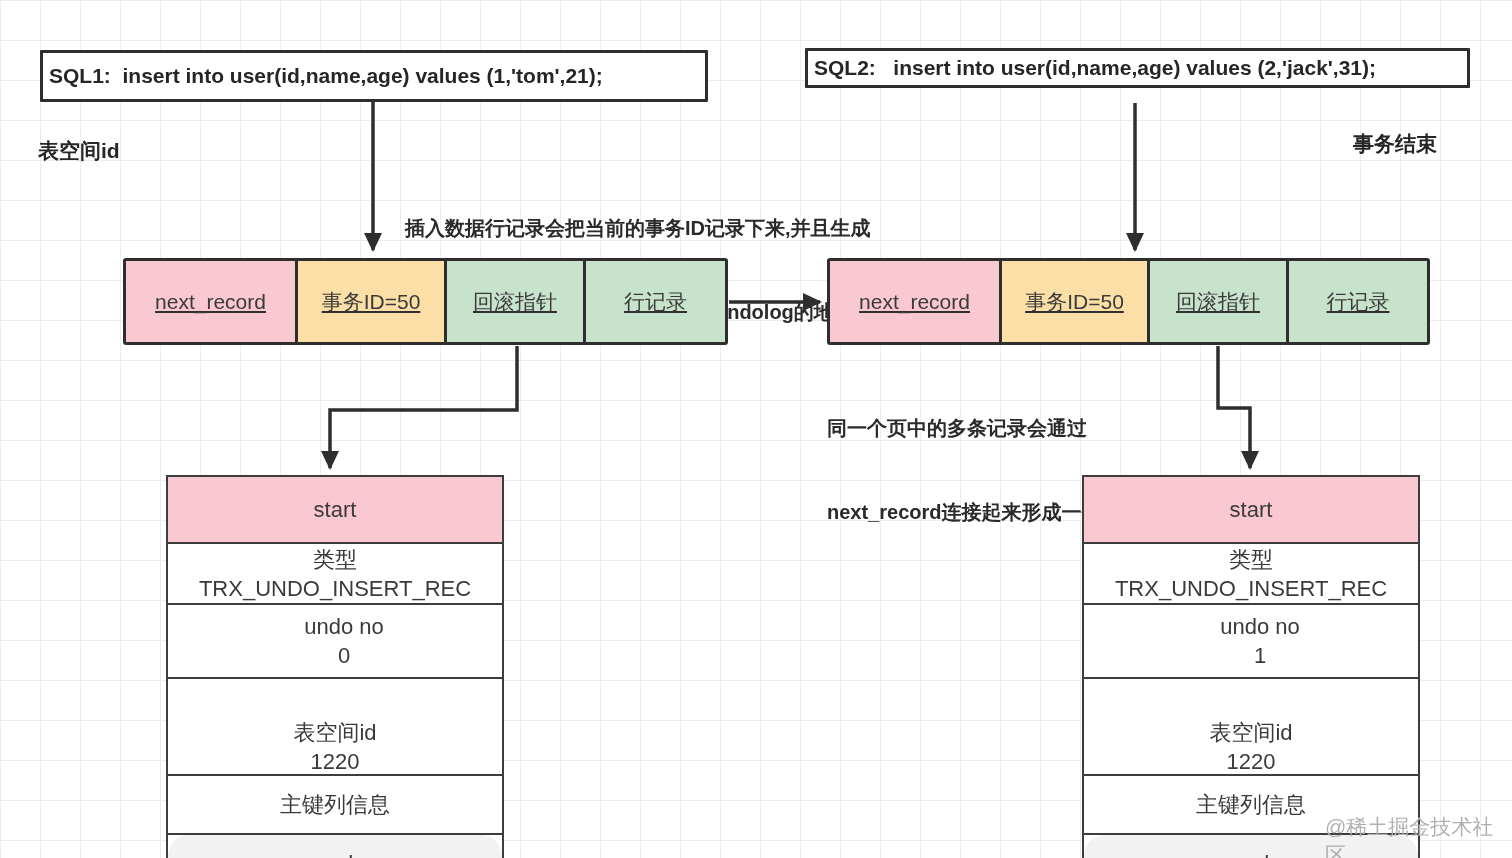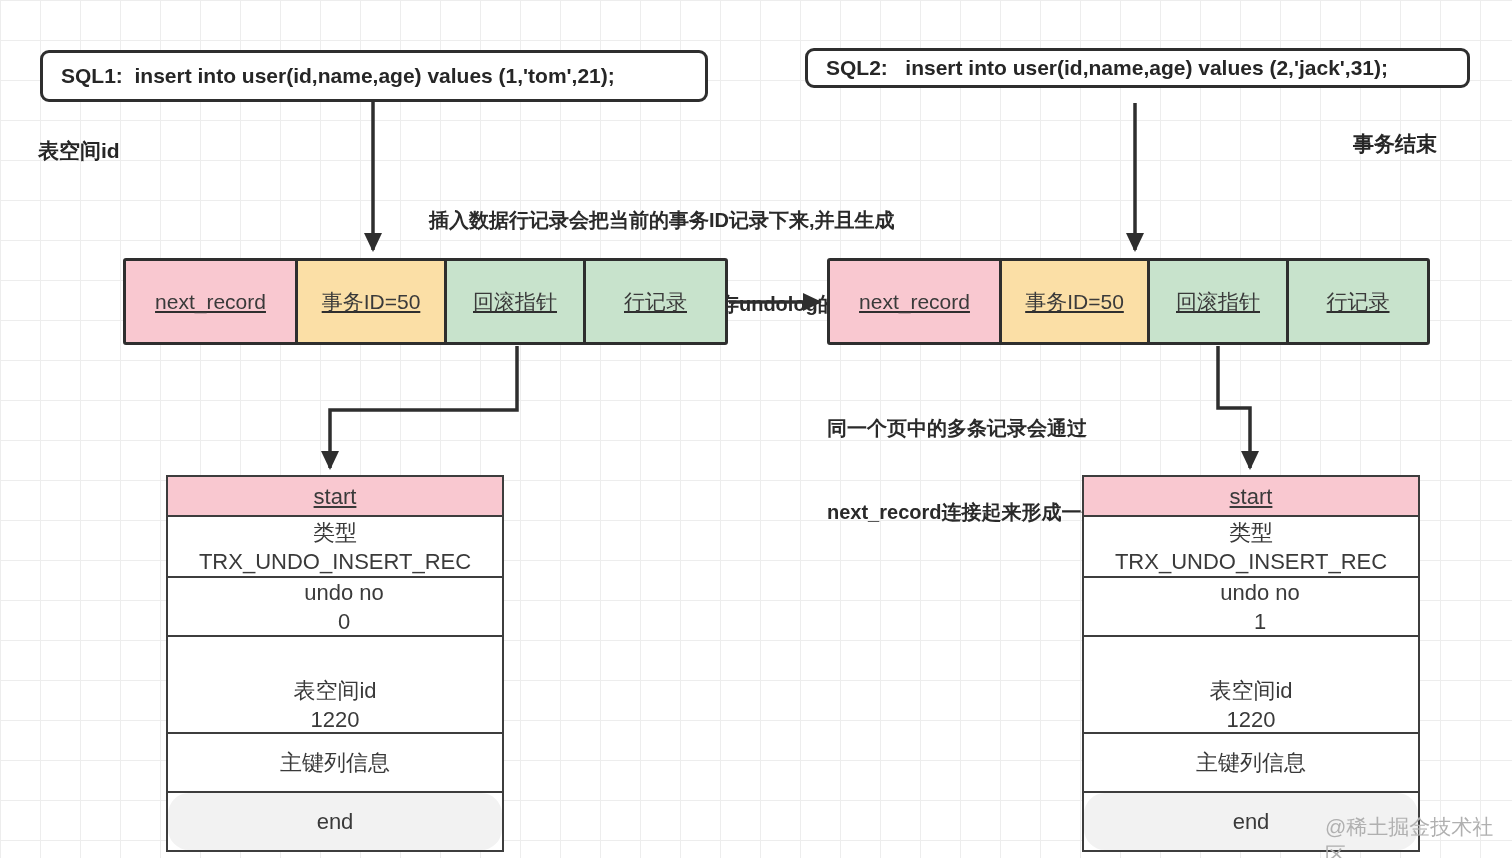--- a/index.html
+++ b/index.html
@@ -9,21 +9,21 @@
   }
   .grid {
     position:absolute; inset:0;
     background-image:
       linear-gradient(#ededed 1px, transparent 1px),
       linear-gradient(90deg, #ededed 1px, transparent 1px);
     background-size:40px 40px;
   }
   .sql-box {
     position:absolute; background:#ffffff; border:3px solid #2e2e2e;
-    border-radius:9px; display:flex; align-items:center; padding:0 18px;
+    border-radius:1px; display:flex; align-items:center; padding:0 6px;
     box-sizing:border-box; font-weight:bold; font-size:21px; color:#262626;
     white-space:pre;
   }
   .txn-label { position:absolute; font-weight:bold; font-size:21px; color:#262626; }
   .note { position:absolute; font-weight:bold; font-size:20px; line-height:28px; color:#2a2a2a; white-space:pre; }
   .record-row {
     position:absolute; top:258px; height:87px; display:flex;
     border:3px solid #2e2e2e; border-radius:3px; box-sizing:border-box; background:#fff;text-decoration:underline;
   }
   .cell {
@@ -35,23 +35,23 @@
   .undo-box {
     position:absolute; top:475px; width:338px; background:#ffffff;
     border:2px solid #3d3d3d; box-sizing:border-box;
   }
   .undo-section {
     display:flex; flex-direction:column; align-items:center; justify-content:center;
     text-align:center; font-size:22px; line-height:29px; color:#3a3a3a;
     border-bottom:2px solid #3d3d3d; box-sizing:border-box;
   }
   .undo-section:last-child { border-bottom:none;border-radius:21px; }
-  .sec-start { height:40px;text-decoration:underline; }
+  .sec-start { height:67px; }
   .sec-type  { height:61px; }
-  .sec-undono{ height:59px;padding-left:18px; }
+  .sec-undono{ height:74px;padding-left:18px; }
   .sec-ts    { height:57px;margin-top:40px; }
   .sec-pk    { height:59px; }
   .sec-end   { height:57px; }
   .connector-layer { position:absolute; inset:0; pointer-events:none; }
   .watermark { position:absolute; left:1325px; top:813px; font-size:21px; color:#b0b0b0; }
 </style>
 </head>
 <body>
 
 <div class="canvas">
@@ -60,21 +60,21 @@
   <div class="sql-box" style="left:40px; top:50px; width:668px; height:52px;">
     <span>SQL1:  insert into user(id,name,age) values (1,'tom',21);</span>
   </div>
   <div class="sql-box" style="left:805px; top:48px; width:665px; height:40px;">
     <span>SQL2:   insert into user(id,name,age) values (2,'jack',31);</span>
   </div>
 
   <div class="txn-label" style="left:38px; top:137px;">表空间id</div>
   <div class="txn-label" style="left:1353px; top:130px;">事务结束</div>
 
-  <div class="note" style="left:405px; top:150px;margin-left:24px;">
+  <div class="note" style="left:405px; top:158px;">
     <div>插入数据行记录会把当前的事务ID记录下来,并且生成</div>
     <div>undo log,记录中的回滚指针会保存undolog的地址</div>
   </div>
 
   <div class="record-row" style="left:123px; width:605px;">
     <div class="cell" style="width: 172px; background: rgb(249, 200, 208);">next_record</div>
     <div class="cell" style="width: 149px; background: rgb(251, 223, 166);">事务ID=50</div>
     <div class="cell" style="width: 139px; background: rgb(200, 227, 204);">回滚指针</div>
     <div class="cell" style="flex: 1 1 0%; background: rgb(200, 227, 204);">行记录</div>
   </div>

